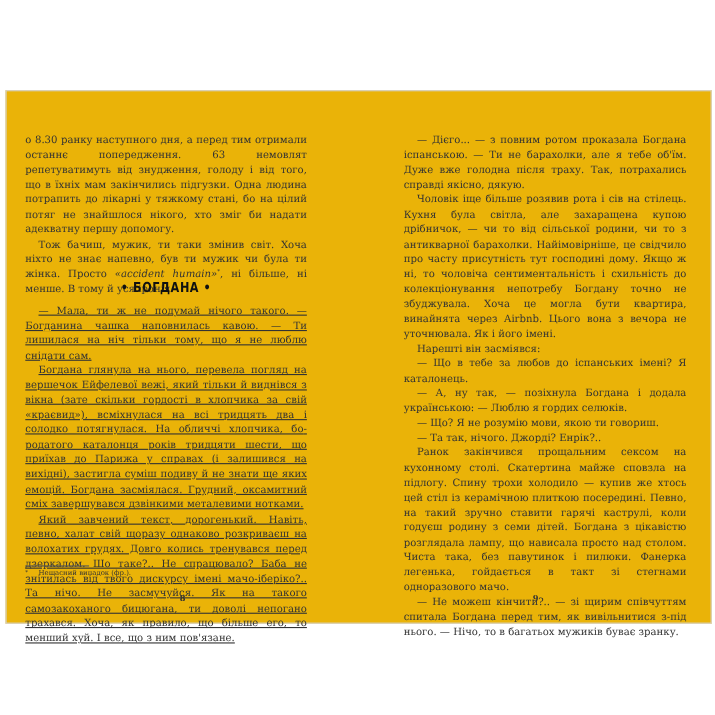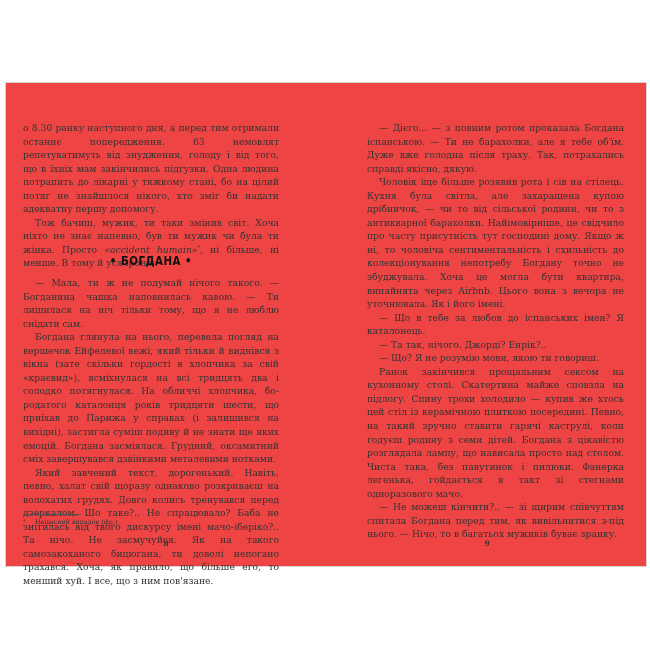--- a/index.html
+++ b/index.html
@@ -1,17 +1,17 @@
 <!DOCTYPE html>
 <html><head>
 <meta charset="utf-8">
 <style>
   html, body { margin: 0; padding: 0; background: #ffffff; }
   body { width: 650px; height: 650px; position: relative; overflow: hidden; font-family: "DejaVu Serif", "Liberation Serif", serif; }
-  .spread { position: absolute; left: 5px; top: 82px; width: 642px; height: 485px; border: 1px solid #d4d4d4; background: #ef4444; box-sizing: border-box; }
+  .spread { position: absolute; left: 5px; top: 82px; width: 642px; height: 485px; border: 1px solid #d4d4d4; background: #eab308; box-sizing: border-box; }
   .page { position: absolute; top: 0; height: 100%; box-sizing: border-box; }
   .page-left { left: 0; width: 321px; }
   .page-right { left: 321px; width: 321px; }
   .text-block { position: absolute; color: #333; font-size: 9.2px; line-height: 13.55px; text-align: justify; hyphens: manual; }
   .page-left .text-block { left: 17px; width: 256px; }
   .page-right .text-block { left: 40px; width: 257px; }
   .para { margin: 0; text-indent: 12px; }
   .para.noindent { text-indent: 0; }
   .dialog { margin: 0; text-indent: 12px; }
   em { }
@@ -28,40 +28,42 @@
 <div class="spread">
 
   <div class="page page-left">
     <div class="text-block" style="top:38px;">
       <p class="para noindent">о 8.30 ранку наступного дня, а перед тим отримали останнє попередження. 63 немовлят репетуватимуть від знудження, голоду і від того, що в їхніх мам закінчились підгузки. Одна людина потрапить до лікарні у тяжкому стані, бо на цілий потяг не знайшлося нікого, хто зміг би надати адекватну пер­шу допомогу.</p>
       <p class="para"><span>Тож бачиш, мужик, ти таки змінив світ. Хоча ніхто не знає напевно, був ти мужик чи була ти жінка. Просто </span><em>«accident humain»</em><sup>*</sup><span>, ні більше, ні менше. В тому й уся іронія.</span></p>
     </div>
 
     <div class="chapter-head" style="top:170px;">• БОГДАНА •</div>
 
-    <div class="text-block" style="top:193px;">
+    <div class="text-block" style="top:193px;text-decoration:underline;">
       <p class="dialog">— Мала, ти ж не подумай нічого такого. — Богданина чаш­ка наповнилась кавою. — Ти лишилася на ніч тільки тому, що я не люблю снідати сам.</p>
       <p class="para">Богдана глянула на нього, перевела погляд на вершечок Ейфелевої вежі, який тільки й виднівся з вікна (зате скіль­ки гордості в хлопчика за свій «краєвид»), всміхнулася на всі тридцять два і солодко потягнулася. На обличчі хлопчика, бо­родатого каталонця років тридцяти шести, що приїхав до Парижа у справах (і залишився на вихідні), застигла суміш подиву й не знати ще яких емоцій. Богдана засміялася. Груд­ний, оксамитний сміх завершувався дзвінкими металевими нотками.</p>
       <p class="para">Який завчений текст, дорогенький. Навіть, певно, халат свій щоразу однаково розкриваєш на волохатих грудях. Довго ко­лись тренувався перед дзеркалом. Шо таке?.. Не спрацюва­ло? Баба не знітилась від твого дискурсу імені мачо-іберіко?.. Та нічо. Не засмучуйся. Як на такого самозакоханого бицюгана, ти доволі непогано трахався. Хоча, як правило, що більше его, то менший хуй. І все, що з ним пов'язане.</p>
     </div>
 
     <div class="footnote-rule" style="top:431px;"></div>
     <div class="footnote" style="top:435px;">
       <span class="mark">*</span><span>Нещасний випадок (фр.).</span>
     </div>
 
     <div class="pagenum" style="left:150px; top:456px;">8</div>
   </div>
 
   <div class="page page-right">
     <div class="text-block" style="top:38px;">
       <p class="dialog">— Дієго... — з повним ротом проказала Богдана іспанською. — Ти не барахолки, але я тебе об'їм. Дуже вже голодна після тра­ху. Так, потрахались справді якісно, дякую.</p>
       <p class="para">Чоловік іще більше розявив рота і сів на стілець. Кухня була світла, але захаращена купою дрібничок, — чи то від сіль­ської родини, чи то з антикварної барахолки. Найімовірніше, це свідчило про часту присутність тут господині дому. Якщо ж ні, то чоловіча сентиментальність і схильність до колекціону­вання непотребу Богдану точно не збуджувала. Хоча це могла бути квартира, винайнята через Airbnb. Цього вона з вечора не уточнювала. Як і його імені.</p>
-      <p class="dialog">— Що в тебе за любов до іспанських імен? Я каталонець.</p>
+      <p class="para">Нарешті він засміявся:</p>
+      <p class="dialog">— Що в тебе за любов до іспанських імені? Я каталонець.</p>
+      <p class="dialog">— А, ну так, — позіхнула Богдана і додала українською: — Люблю я гордих селюків.</p>
+      <p class="dialog">— Що? Я не розумію мови, якою ти говориш.</p>
       <p class="dialog">— Та так, нічого. Джорді? Енрік?..</p>
-      <p class="dialog">— Що? Я не розумію мови, якою ти говориш.</p>
       <p class="para">Ранок закінчився прощальним сексом на кухонному сто­лі. Скатертина майже сповзла на підлогу. Спину трохи холо­дило — купив же хтось цей стіл із керамічною плиткою посе­редині. Певно, на такий зручно ставити гарячі каструлі, коли годуєш родину з семи дітей. Богдана з цікавістю розглядала лампу, що нависала просто над столом. Чиста така, без паву­тинок і пилюки. Фанерка легенька, гойдається в такт зі стегна­ми одноразового мачо.</p>
       <p class="dialog">— Не можеш кінчити?.. — зі щирим співчуттям спитала Бог­дана перед тим, як вивільнитися з-під нього. — Нічо, то в бага­тьох мужиків буває зранку.</p>
     </div>
 
     <div class="pagenum" style="left:150px; top:456px;">9</div>
   </div>
 </div>
 
 </body></html>

